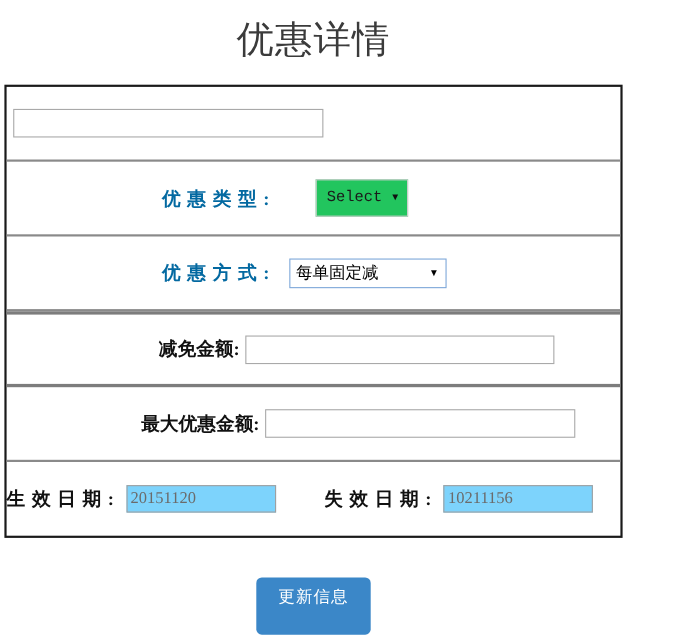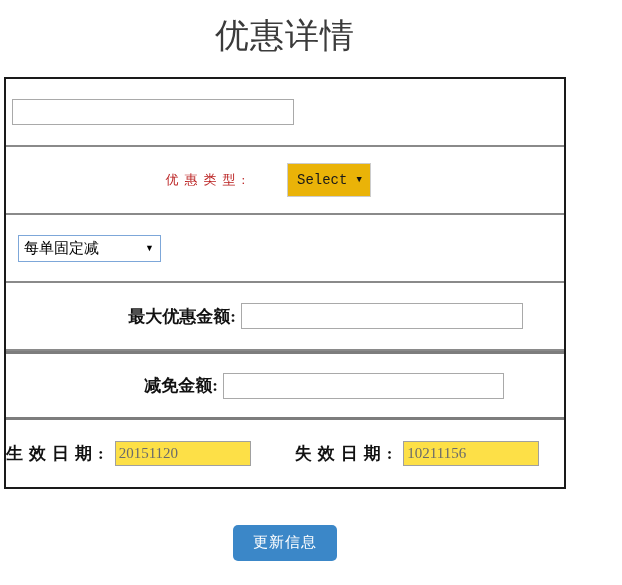--- a/index.html
+++ b/index.html
@@ -64,24 +64,24 @@
     white-space: nowrap;
     font-family: "Liberation Serif", "DejaVu Serif", serif;
   }
   .label-bold {
     font-weight: bold;
   }
   .label-spaced {
     letter-spacing: 5px;
   }
   .label-grey {
-    color: #b91c1c;
-    font-weight: normal;
+    color: #0369a1;
+    font-weight: bold;
     letter-spacing: 6px;
-    font-size: 13px;
+    font-size: 17px;
   }
 
   
   .w-name   { width: 224px; }
   .w-type   { width: 245px; }
   .w-mode   { width: 245px; }
   .w-maxamt { width: 230px; }
   .w-cutamt { width: 212px; }
 
   
@@ -100,21 +100,21 @@
   .in-maxamt { width: 282px; margin-left: 5px; }
   .in-cutamt { width: 281px; margin-left: 5px; }
 
   
   .select-plain {
     box-sizing: border-box;
     width: 84px;
     height: 34px;
     margin-left: 36px;
     border: 1px solid #cccccc;
-    background: #eab308;
+    background: #22c55e;
     font-family: "Liberation Mono", "DejaVu Sans Mono", monospace;
     font-size: 14px;
     color: #1a1a1a;
     display: flex;
     align-items: center;
     justify-content: space-between;
     padding: 0 8px 0 9px;
     cursor: default;
   }
   .select-plain .caret {
@@ -162,39 +162,39 @@
     font-family: "Liberation Serif", "DejaVu Serif", serif;
   }
   .date-label.first { }
   .date-label.second { margin-left: 44px; }
   .date-input {
     box-sizing: border-box;
     width: 136px;
     height: 25px;
     margin-left: 5px;
     border: 1px solid #a0a0a0;
-    background: #fde047;
+    background: #7dd3fc;
     color: #6b6b6b;
     font-family: "Liberation Serif", "DejaVu Serif", serif;
     font-size: 15px;
     padding: 0 3px;
     display: flex;
     align-items: center;
     cursor: default;
   }
 
   
   .footer {
     margin-top: 36px;
     text-align: center;
   }
   .submit-button {
     display: inline-block;
     min-width: 96px;
-    padding: 8px 20px 9px 20px;
+    padding: 8px 20px 25px 20px;
     background: #3b87c8;
     border: none;
     border-radius: 5px;
     color: #ffffff;
     font-family: "Liberation Sans", "DejaVu Sans", sans-serif;
     font-size: 15px;
     letter-spacing: 1px;
     cursor: pointer;
   }
 </style>
@@ -213,34 +213,35 @@
 
     <div class="form-row">
       <div class="label-cell label-grey w-type">优惠类型:</div>
       <div class="select-plain">
         <span>Select</span>
         <span class="caret">▼</span>
       </div>
     </div>
 
     <div class="form-row">
+      <div class="label-cell label-grey w-mode">优惠方式:</div>
       <div class="select-native">
         <span>每单固定减</span>
         <span class="caret">▼</span>
       </div>
     </div>
 
-    <div class="form-row">
-      <div class="label-cell label-bold w-maxamt">最大优惠金额:</div>
-      <input class="text-input in-maxamt" type="text" value="" style="">
-    </div>
-
     <div class="form-row block-emph">
       <div class="label-cell label-bold w-cutamt">减免金额:</div>
       <input class="text-input in-cutamt" type="text" value="" style="">
+    </div>
+
+    <div class="form-row">
+      <div class="label-cell label-bold w-maxamt">最大优惠金额:</div>
+      <input class="text-input in-maxamt" type="text" value="" style="">
     </div>
 
     <div class="date-row form-row last">
       <div class="date-label first">生效日期:</div>
       <div class="date-input">20151120</div>
       <div class="date-label second">失效日期:</div>
       <div class="date-input">10211156</div>
     </div>
 
   </div>

